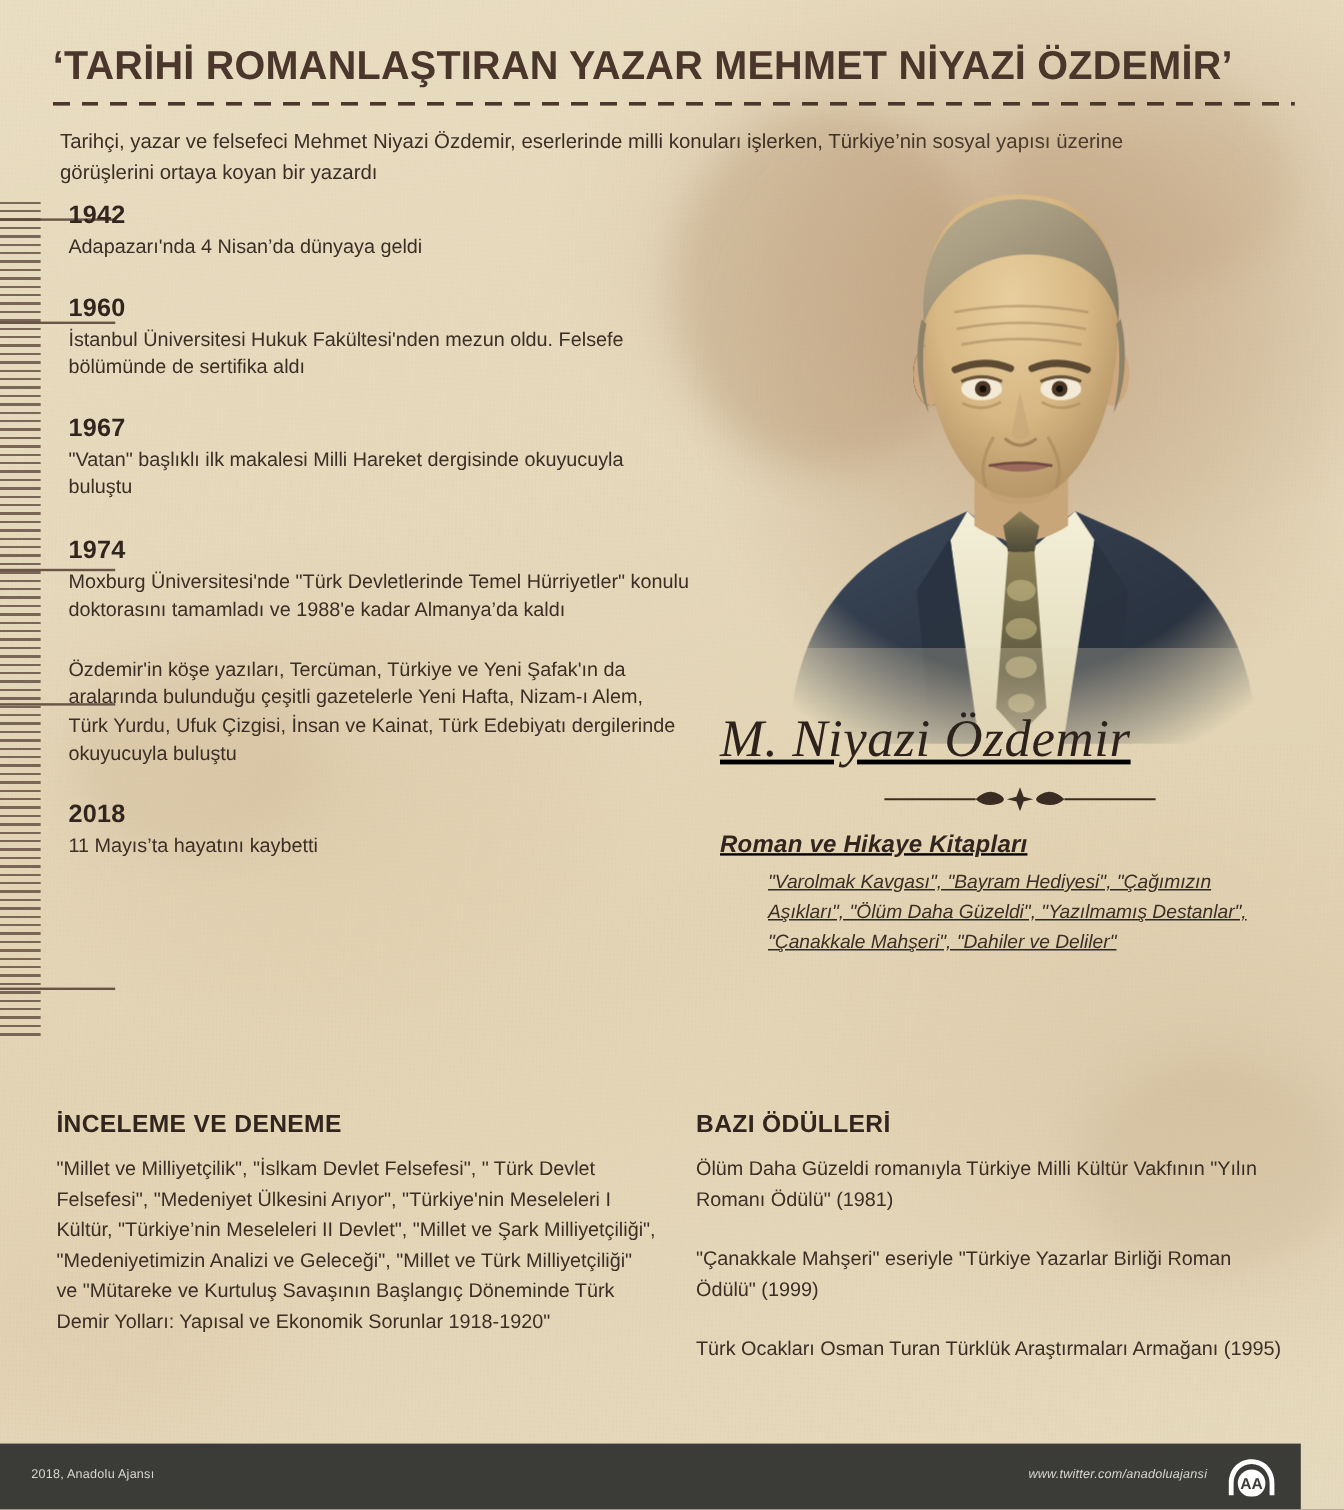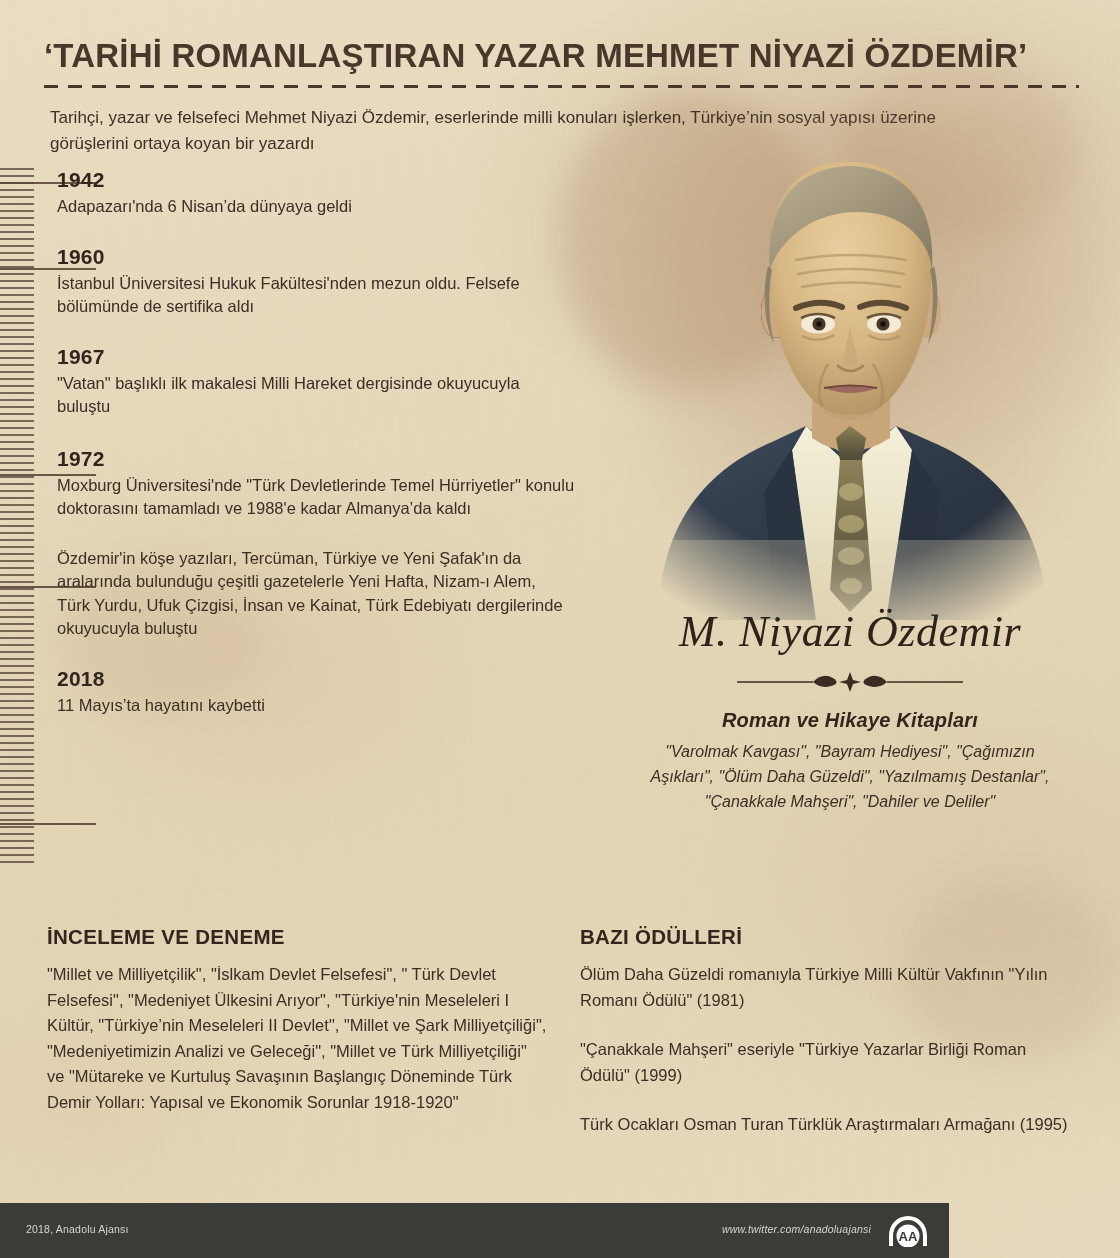--- a/index.html
+++ b/index.html
@@ -126,23 +126,24 @@
   .portrait-halo {
     position: absolute; inset: -10px;
     background: radial-gradient(ellipse at 52% 42%, rgba(178,142,108,0.42) 0%, rgba(178,142,108,0.18) 45%, rgba(178,142,108,0) 72%);
     filter: blur(10px);
   }
   svg.portrait { position: absolute; left: 0; top: 0; }
 
   
   .name-plate {
     position: absolute;
-    left: 600px; top: 605px;
+    left: 600px; top: 589px;
     width: 500px;
-    text-align: center;
+    text-align: left;
+    text-decoration: underline;
   }
   .author-name {
     font-family: "Liberation Serif", "DejaVu Serif", serif;
     font-style: italic;
     font-size: 44px;
     color: #2e231c;
     letter-spacing: .5px;
     line-height: 54px;
   }
   .ornament {
@@ -186,21 +187,21 @@
     font-size: 16.5px;
     line-height: 25.5px;
     color: #3b2e25;
   }
   .award { margin-bottom: 24px; }
 
   
   .footer {
     position: absolute;
     left: 0; bottom: 0;
-    width: 949px; height: 55px;
+    width: 1084px; height: 55px;
     background: #3b3b38;
   }
   .footer-left {
     position: absolute;
     left: 26px; top: 20px;
     font-size: 10.5px;
     color: #d8d6d0;
     letter-spacing: .2px;
   }
   .footer-right {
@@ -241,36 +242,36 @@
   <div class="ruler-major" style="top:182px;"></div>
   <div class="ruler-major" style="top:268px;"></div>
   <div class="ruler-major" style="top:474px;"></div>
   <div class="ruler-major" style="top:586px;"></div>
   <div class="ruler-major" style="top:823px;"></div>
 
   <div class="timeline">
 
     <div class="tl-entry">
       <div class="tl-year">1942</div>
-      <div class="tl-text">Adapazarı'nda 6 Nisan’da dünyaya geldi</div>
+      <div class="tl-text">Adapazarı'nda 4 Nisan’da dünyaya geldi</div>
     </div>
 
     <div class="tl-entry" style="margin-top:26px;">
       <div class="tl-year">1960</div>
       <div class="tl-text">İstanbul Üniversitesi Hukuk Fakültesi'nden mezun oldu. Felsefe bölümünde de sertifika aldı</div>
     </div>
 
 
     <div class="tl-entry" style="margin-top:26px;">
       <div class="tl-year">1967</div>
       <div class="tl-text">"Vatan" başlıklı ilk makalesi  Milli Hareket dergisinde okuyucuyla buluştu</div>
     </div>
 
     <div class="tl-entry" style="margin-top:28px;">
-      <div class="tl-year">1972</div>
+      <div class="tl-year">1974</div>
       <div class="tl-text" style="width:520px;">Moxburg Üniversitesi'nde "Türk Devletlerinde Temel Hürriyetler" konulu doktorasını  tamamladı ve 1988'e kadar Almanya’da kaldı</div>
     </div>
 
     <div class="tl-entry no-year">
       <div class="tl-text">Özdemir'in köşe yazıları, Tercüman, Türkiye ve Yeni Şafak'ın da aralarında bulunduğu çeşitli gazetelerle Yeni Hafta, Nizam-ı Alem, Türk Yurdu, Ufuk Çizgisi, İnsan ve Kainat, Türk Edebiyatı dergilerinde okuyucuyla buluştu</div>
     </div>
 
     <div class="tl-entry" style="margin-top:26px;">
       <div class="tl-year">2018</div>
       <div class="tl-text">11 Mayıs’ta hayatını kaybetti</div>

